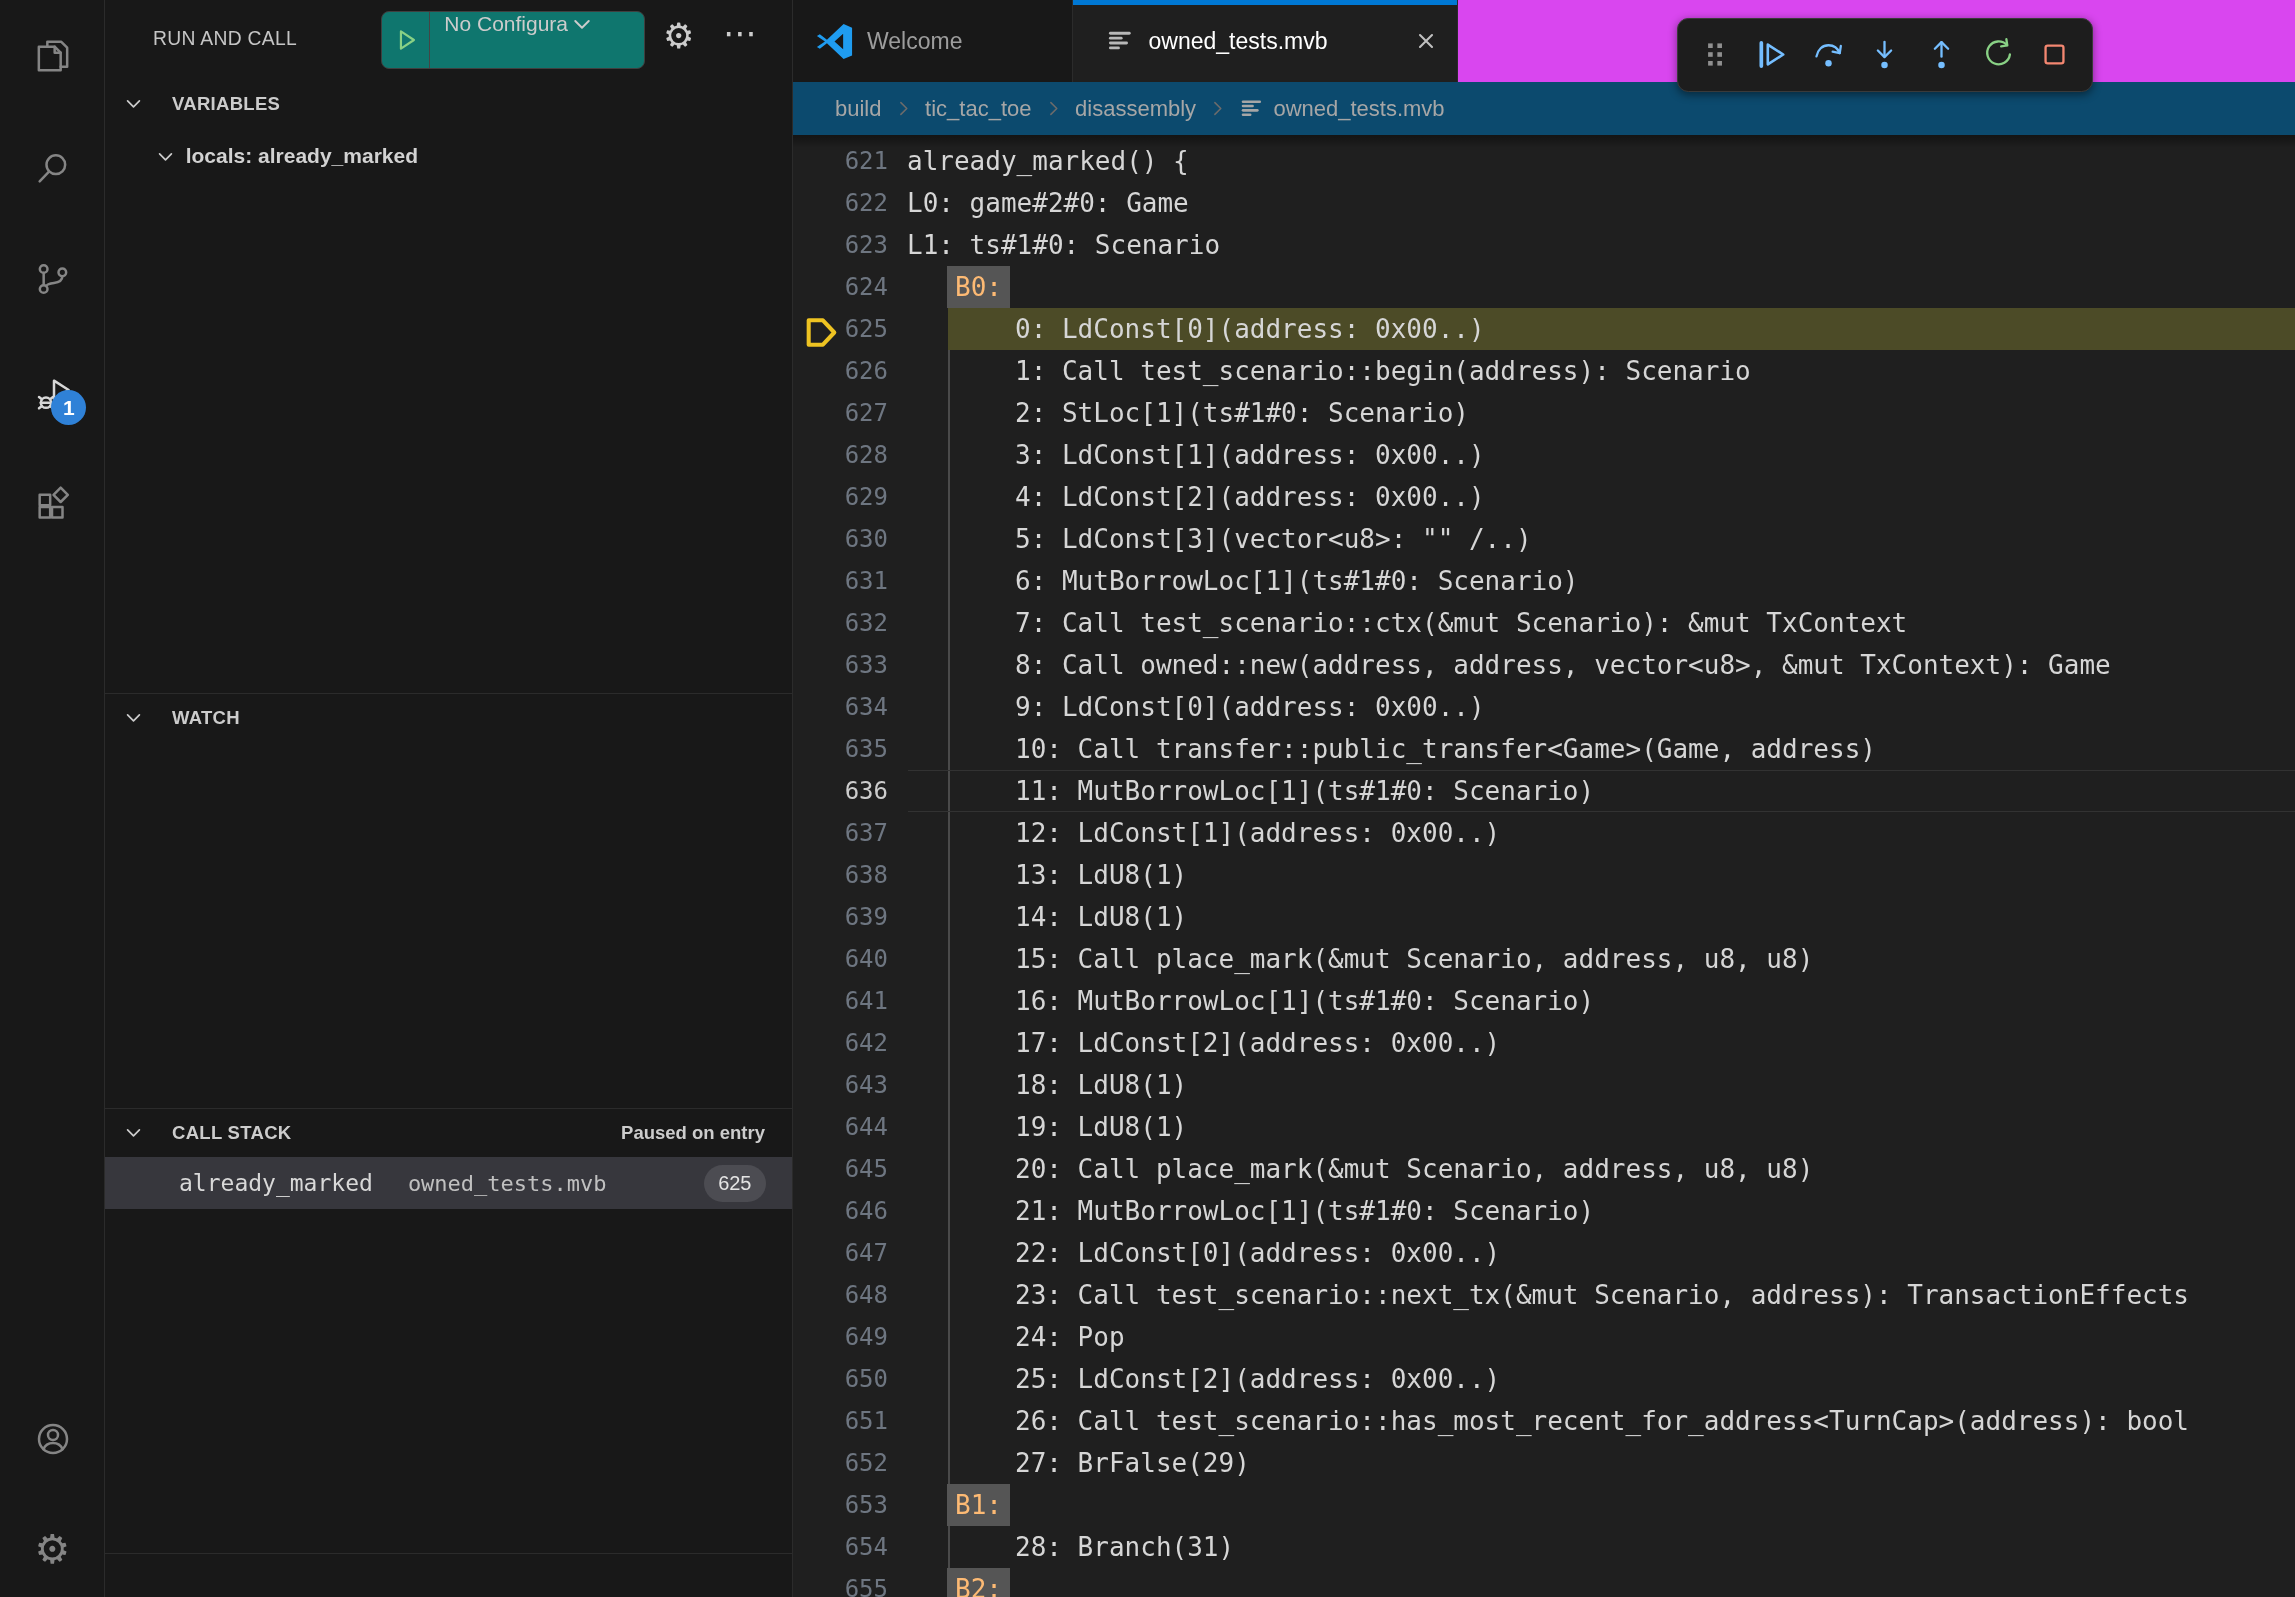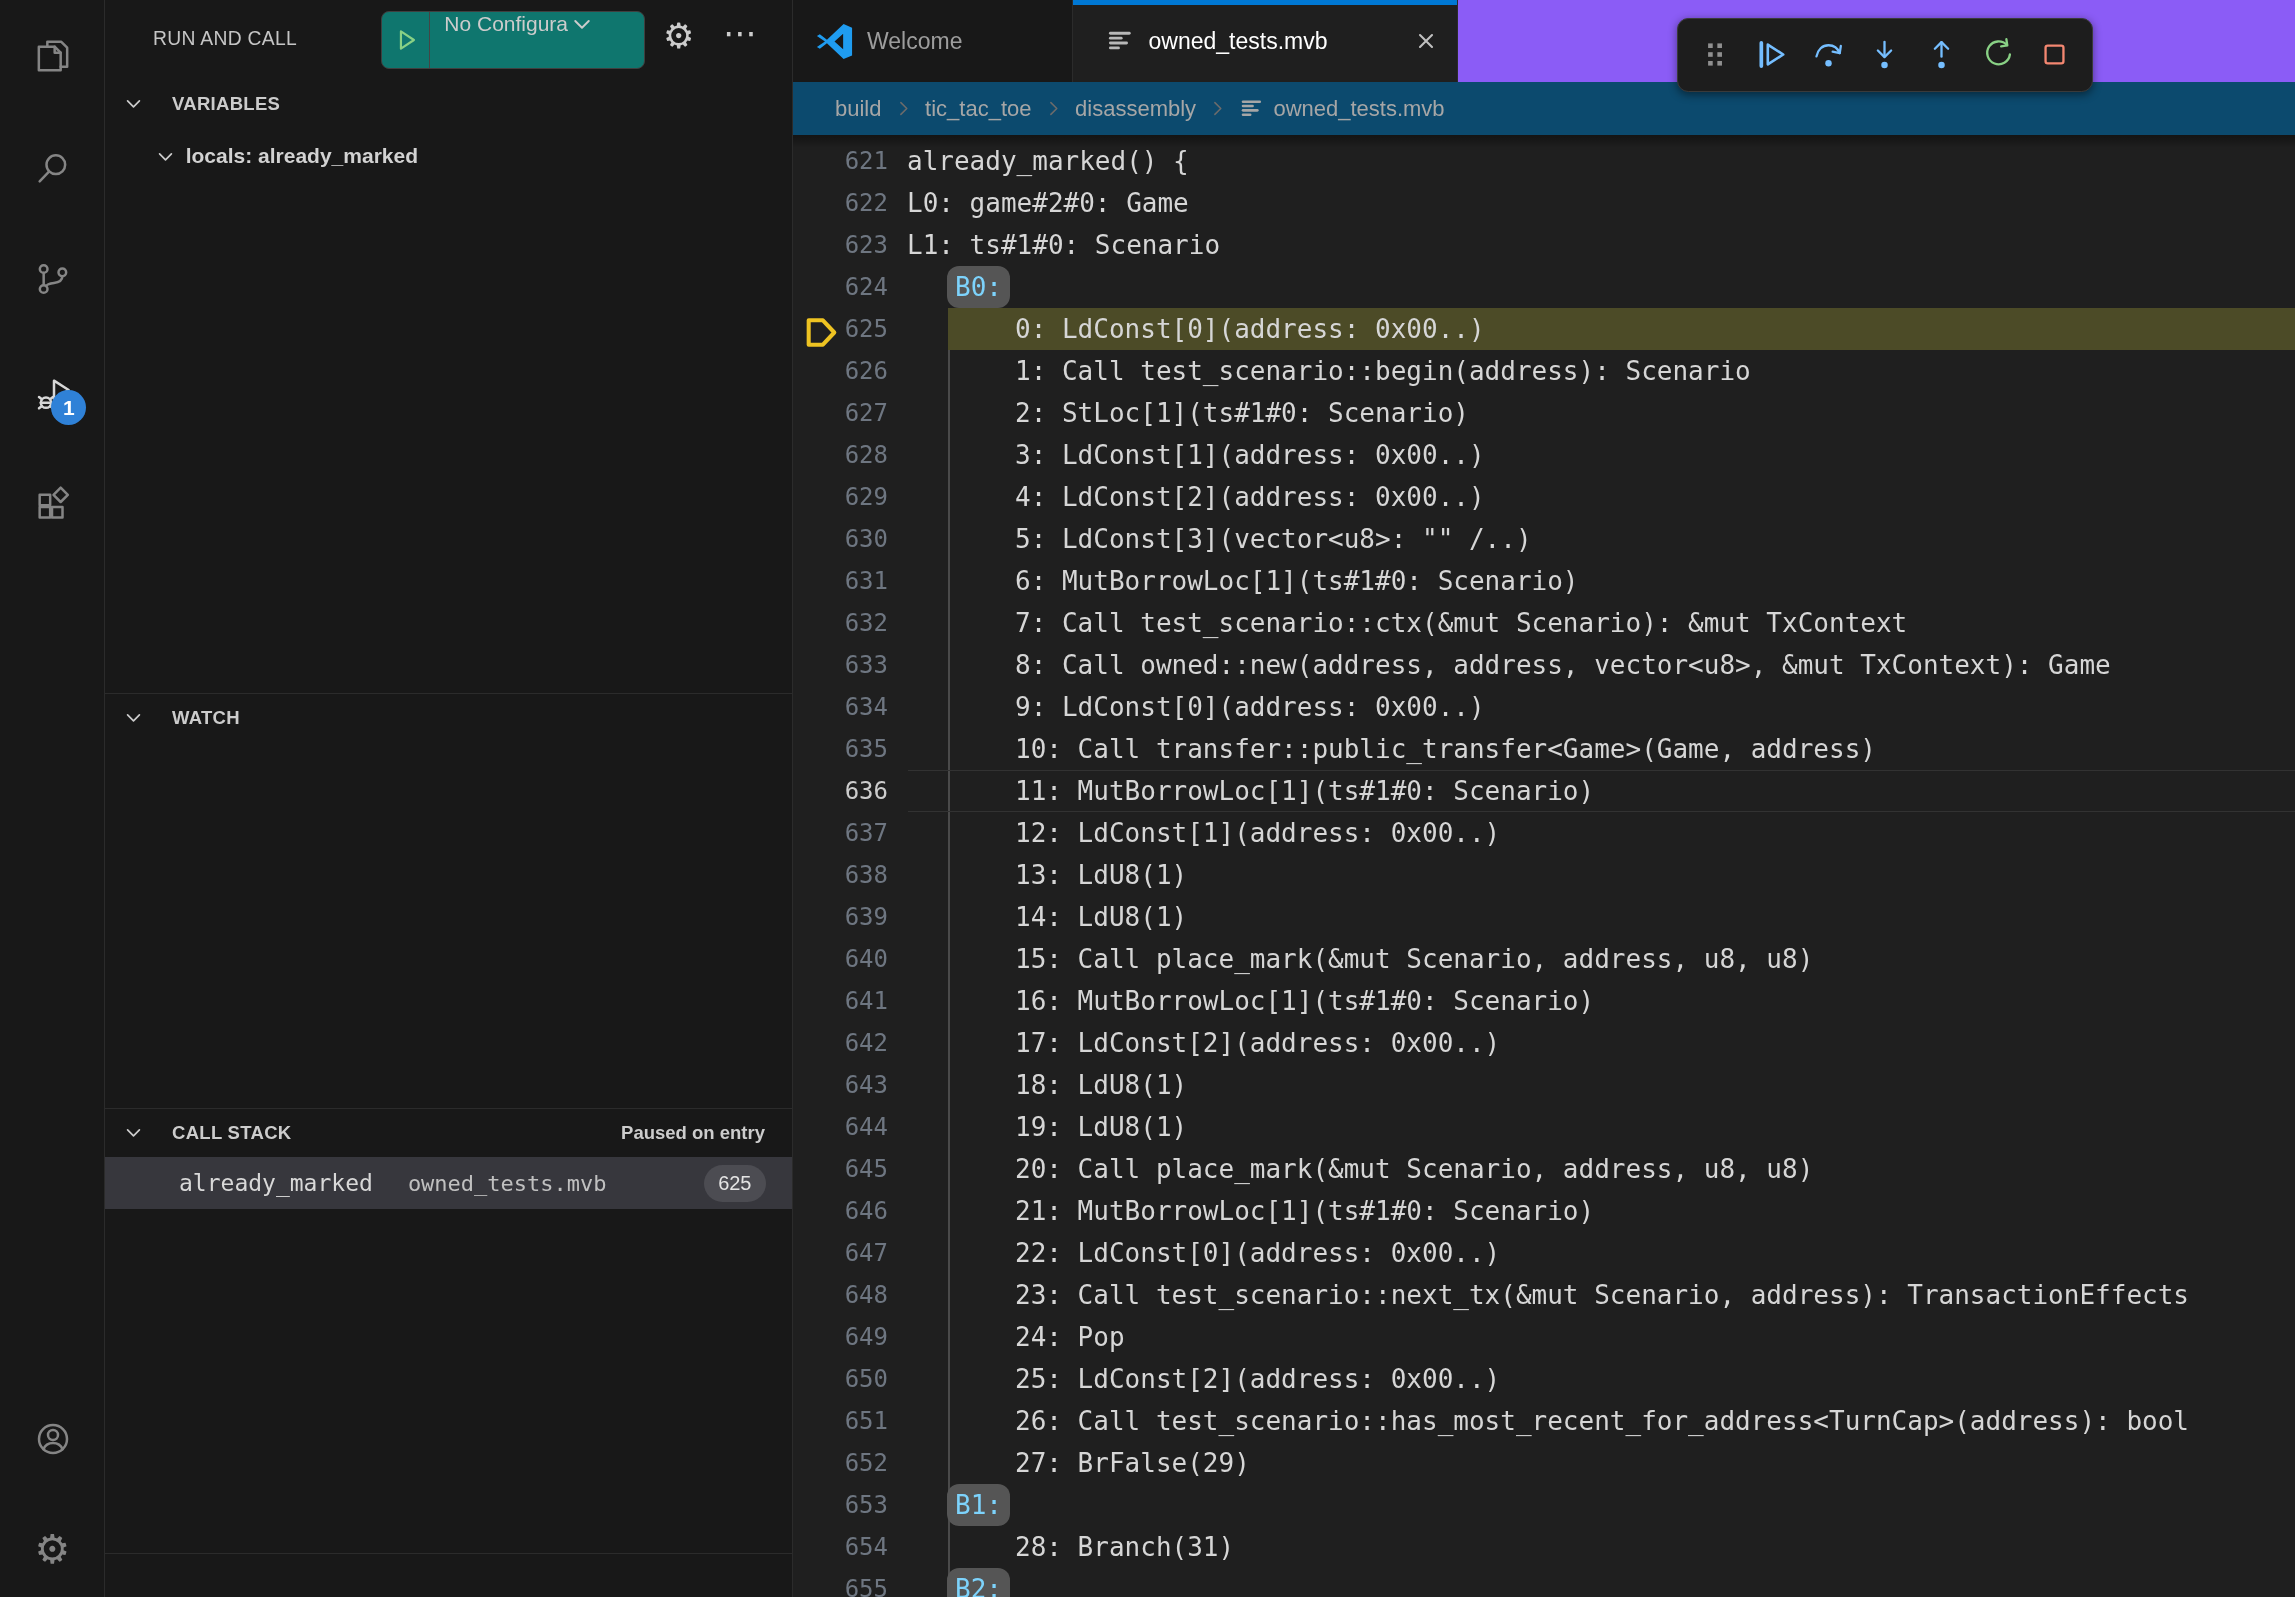--- a/index.html
+++ b/index.html
@@ -70,21 +70,21 @@
   .frame-name { margin-left:74px; font-family:"DejaVu Sans Mono", monospace; font-size:23px; color:#d8d8d8; }
   .frame-file { margin-left:35px; font-family:"DejaVu Sans Mono", monospace; font-size:22px; color:#c0c0c0; }
   .frame-badge {
     margin-left:auto; margin-right:26px; min-width:60px; height:37px; padding:0 14.5px;
     background:#4c4c52; border-radius:18.5px; color:#e4e4e4; font-size:20px;
     display:flex; align-items:center; justify-content:center;
   }
 
   
   #editor { position:absolute; left:793px; top:0; width:1502px; height:100%; background:#1f1f1f; }
-  #tabstrip { position:absolute; left:0; top:0; width:100%; height:82px; background:#8b5cf6; display:flex; }
+  #tabstrip { position:absolute; left:0; top:0; width:100%; height:82px; background:#d946ef; display:flex; }
   .tab { height:82px; display:flex; align-items:center; border-right:0.8px solid #2b2b2b; position:relative; }
   #tab-welcome { width:280px; background:#181818; padding-left:22.5px; }
   #tab-welcome .tab-label { color:#9d9d9d; }
   #tab-owned { width:385px; background:#1f1f1f; padding-left:34px; }
   #tab-owned::before { content:""; position:absolute; left:0; top:0; width:100%; height:4.8px; background:var(--accent-blue); }
   .tab-label { font-size:23px; margin-left:14.5px; }
   #tab-owned .tab-label { color:#ffffff; }
   .tab-logo svg { width:37px; height:37px; }
   .file-lines-icon svg { width:27px; height:27px; }
   .tab-close { margin-left:auto; margin-right:19.3px; color:#c0c0c0; }
@@ -105,21 +105,21 @@
   .cl-gutter-arrow { position:absolute; left:9.7px; top:4.8px; width:39px; height:32px; }
   .cl-num {
     position:absolute; left:0; width:95px; text-align:right;
     font-size:24px; color:#6e7681; z-index:2;
   }
   .code-line.cursor .cl-num { color:#cccccc; }
   .cl-text { position:relative; z-index:2; margin-left:114px; font-size:26px; color:#d6d6d6; white-space:pre; }
   .code-line.instr .cl-text { margin-left:222px; }
   .cl-block {
     position:relative; z-index:2; margin-left:154px; height:42px; padding:0 8px;
-    background:#555555; color:#7dd3fc; font-size:26px; display:flex; align-items:center;border-radius:12px;
+    background:#555555; color:#fdba74; font-size:26px; display:flex; align-items:center;
   }
   .hl-exec { position:absolute; left:155px; right:0; top:0; bottom:0; background:var(--exec-highlight); z-index:1; }
   .hl-cursor { position:absolute; left:115px; right:0; top:0; bottom:0; border-top:1.6px solid #323232; border-bottom:1.6px solid #323232; z-index:1; }
 
   
   #debug-toolbar {
     position:absolute; left:1677px; top:17.7px; width:416px; height:74px; z-index:10;
     background:#1d1d1d; border:0.8px solid #3a3a3a; border-radius:11.3px;
     box-shadow:0 2.4px 8px rgba(0,0,0,.45);
     display:flex; align-items:center; justify-content:space-between; padding:0 13px;

